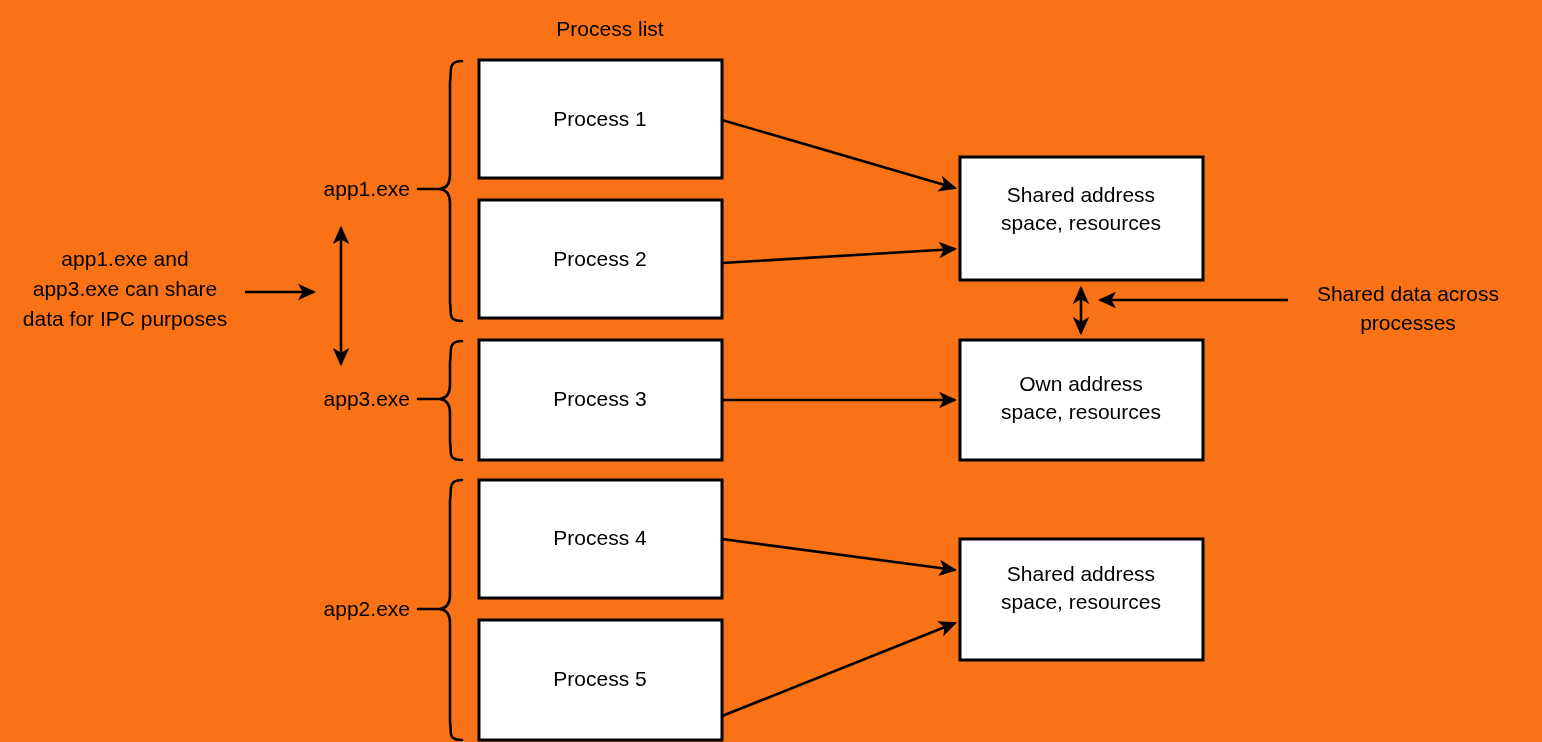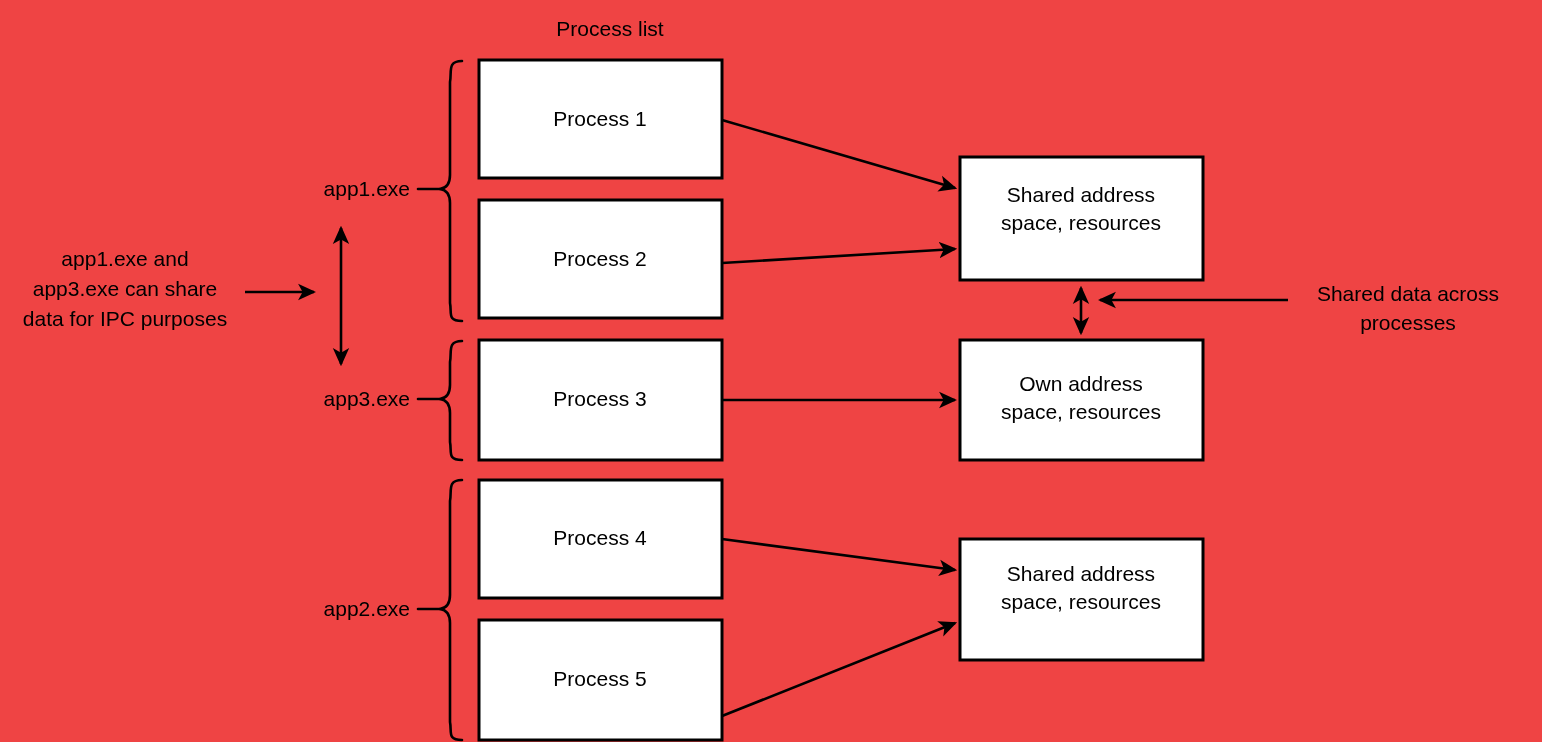--- a/index.html
+++ b/index.html
@@ -4,21 +4,21 @@
 <style>
   html, body {
     margin: 0;
     padding: 0;
     background: #ffffff;
   }
   #canvas {
     position: relative;
     width: 1542px;
     height: 742px;
-    background: #ef4444;
+    background: #f97316;
     overflow: hidden;
     font-family: "Liberation Sans", sans-serif;
   }
   svg#diagram {
     position: absolute;
     left: 0;
     top: 0;
     width: 1542px;
     height: 742px;
   }

